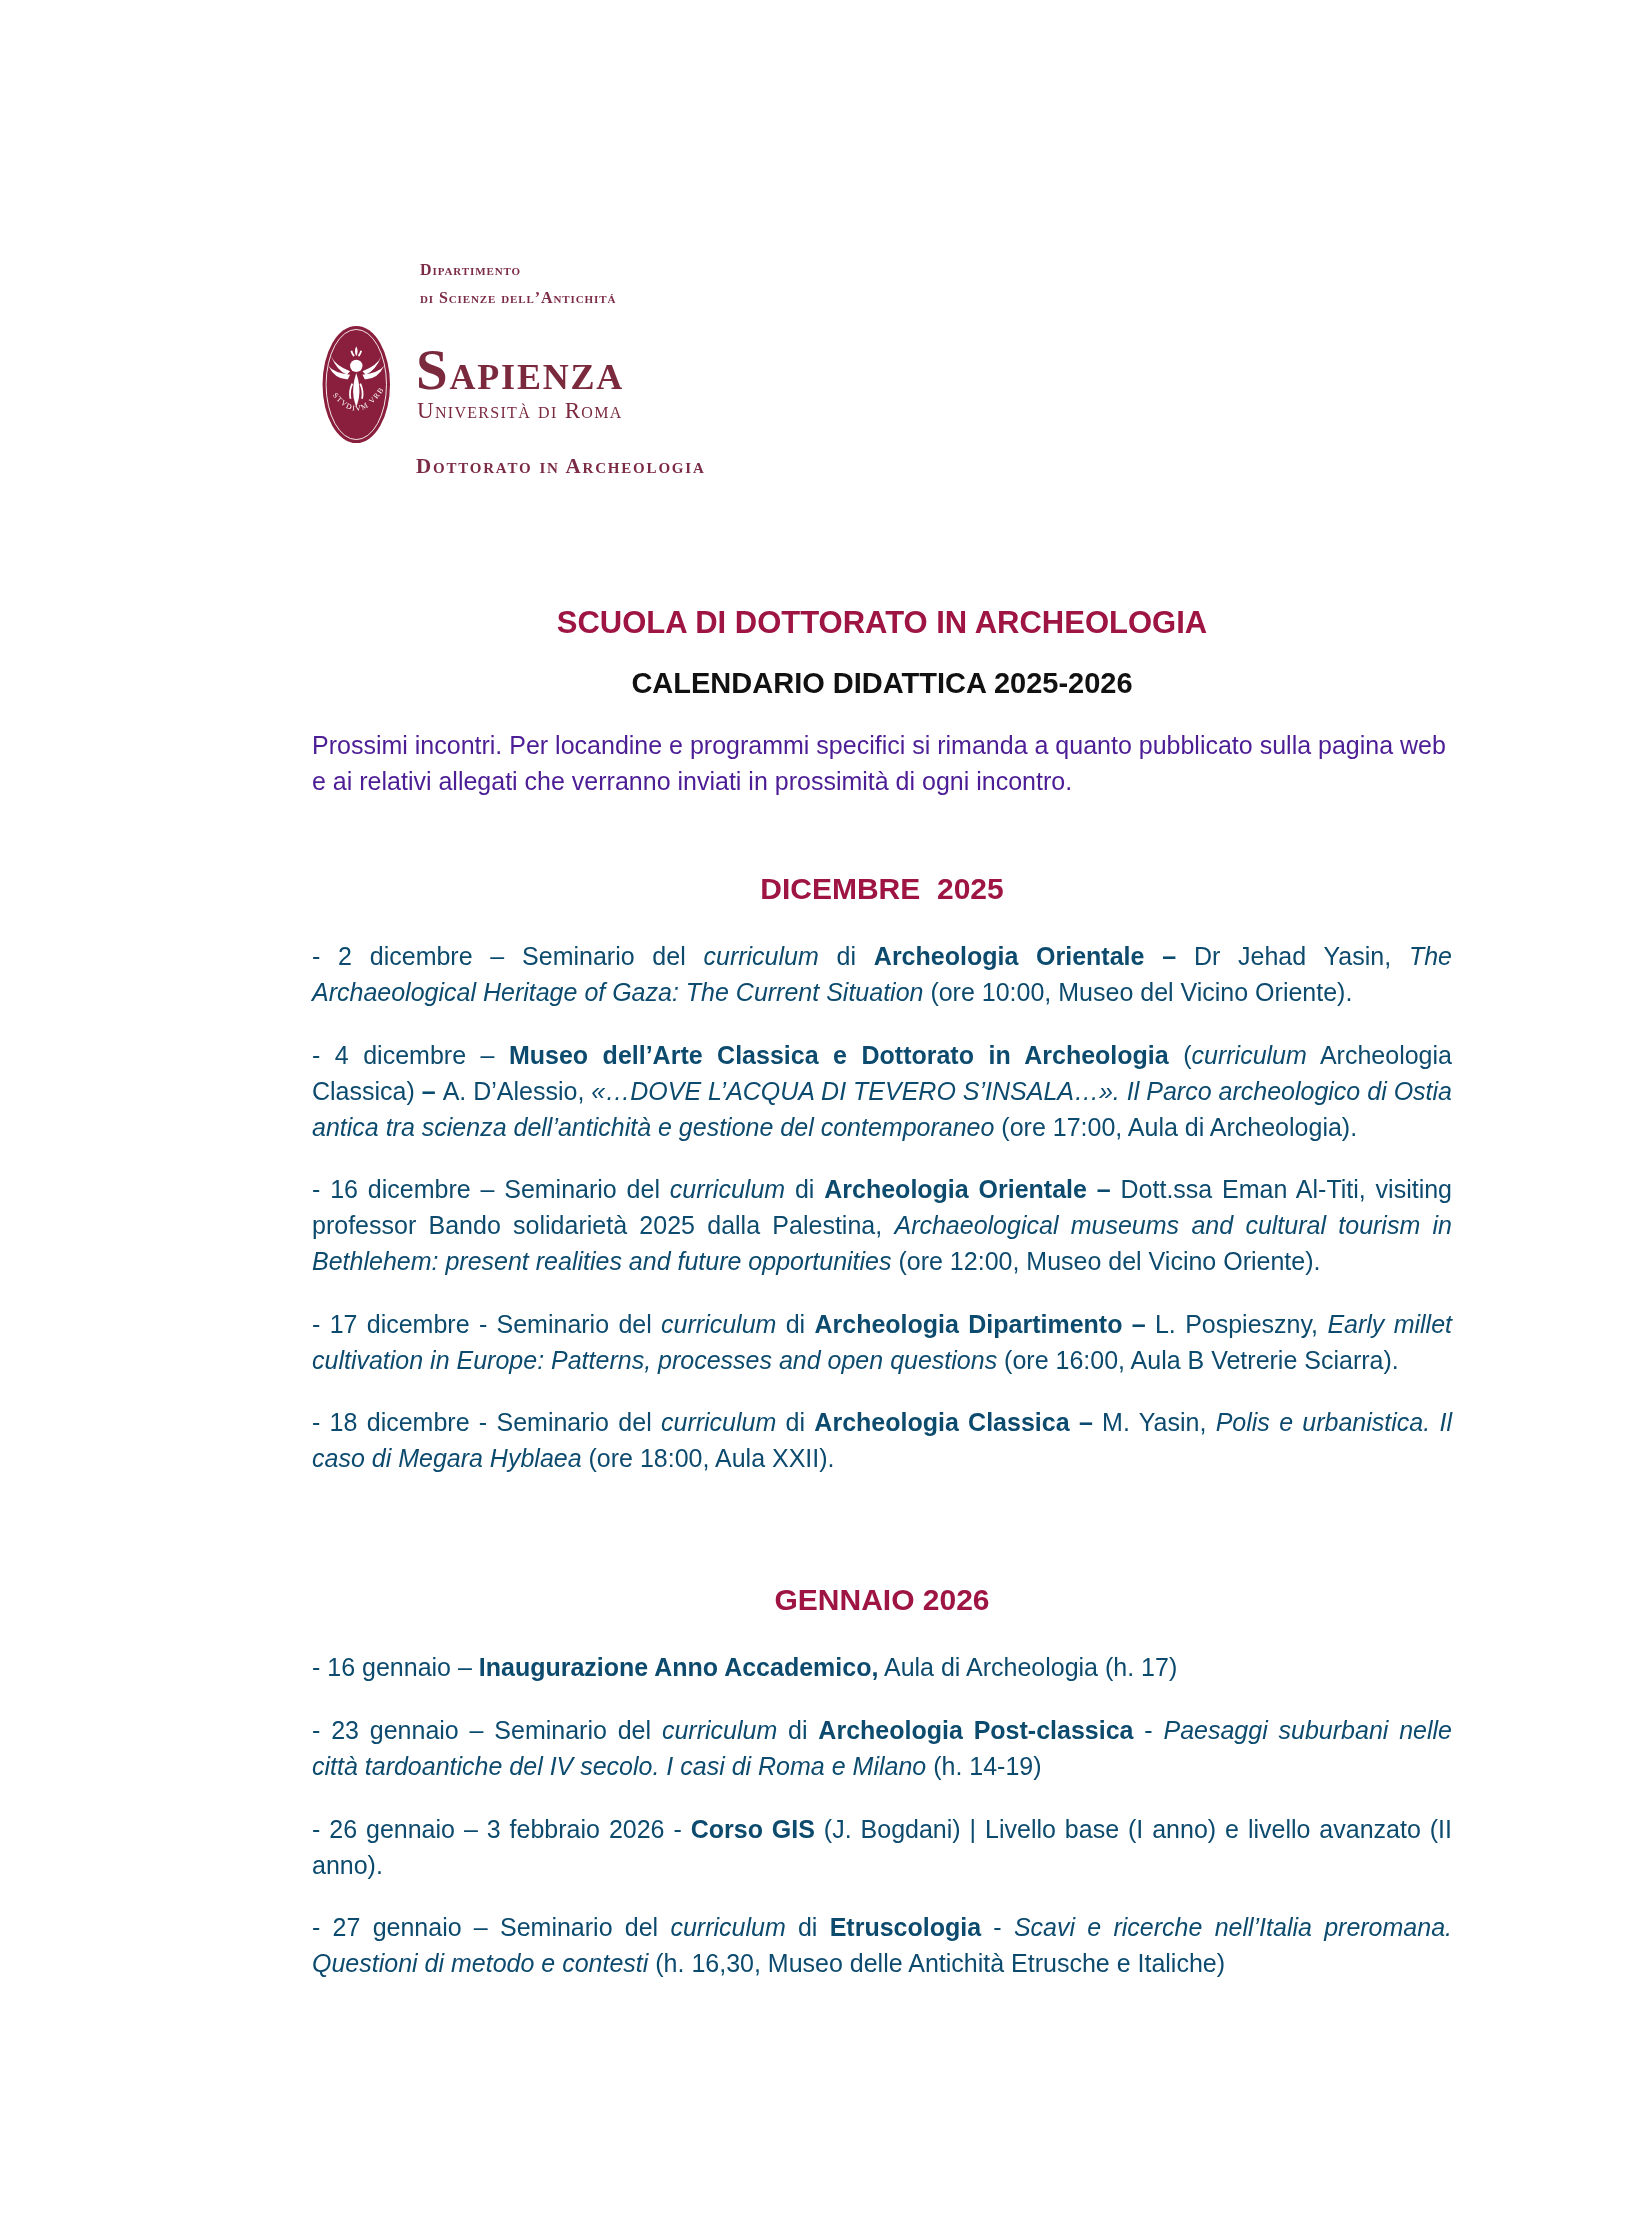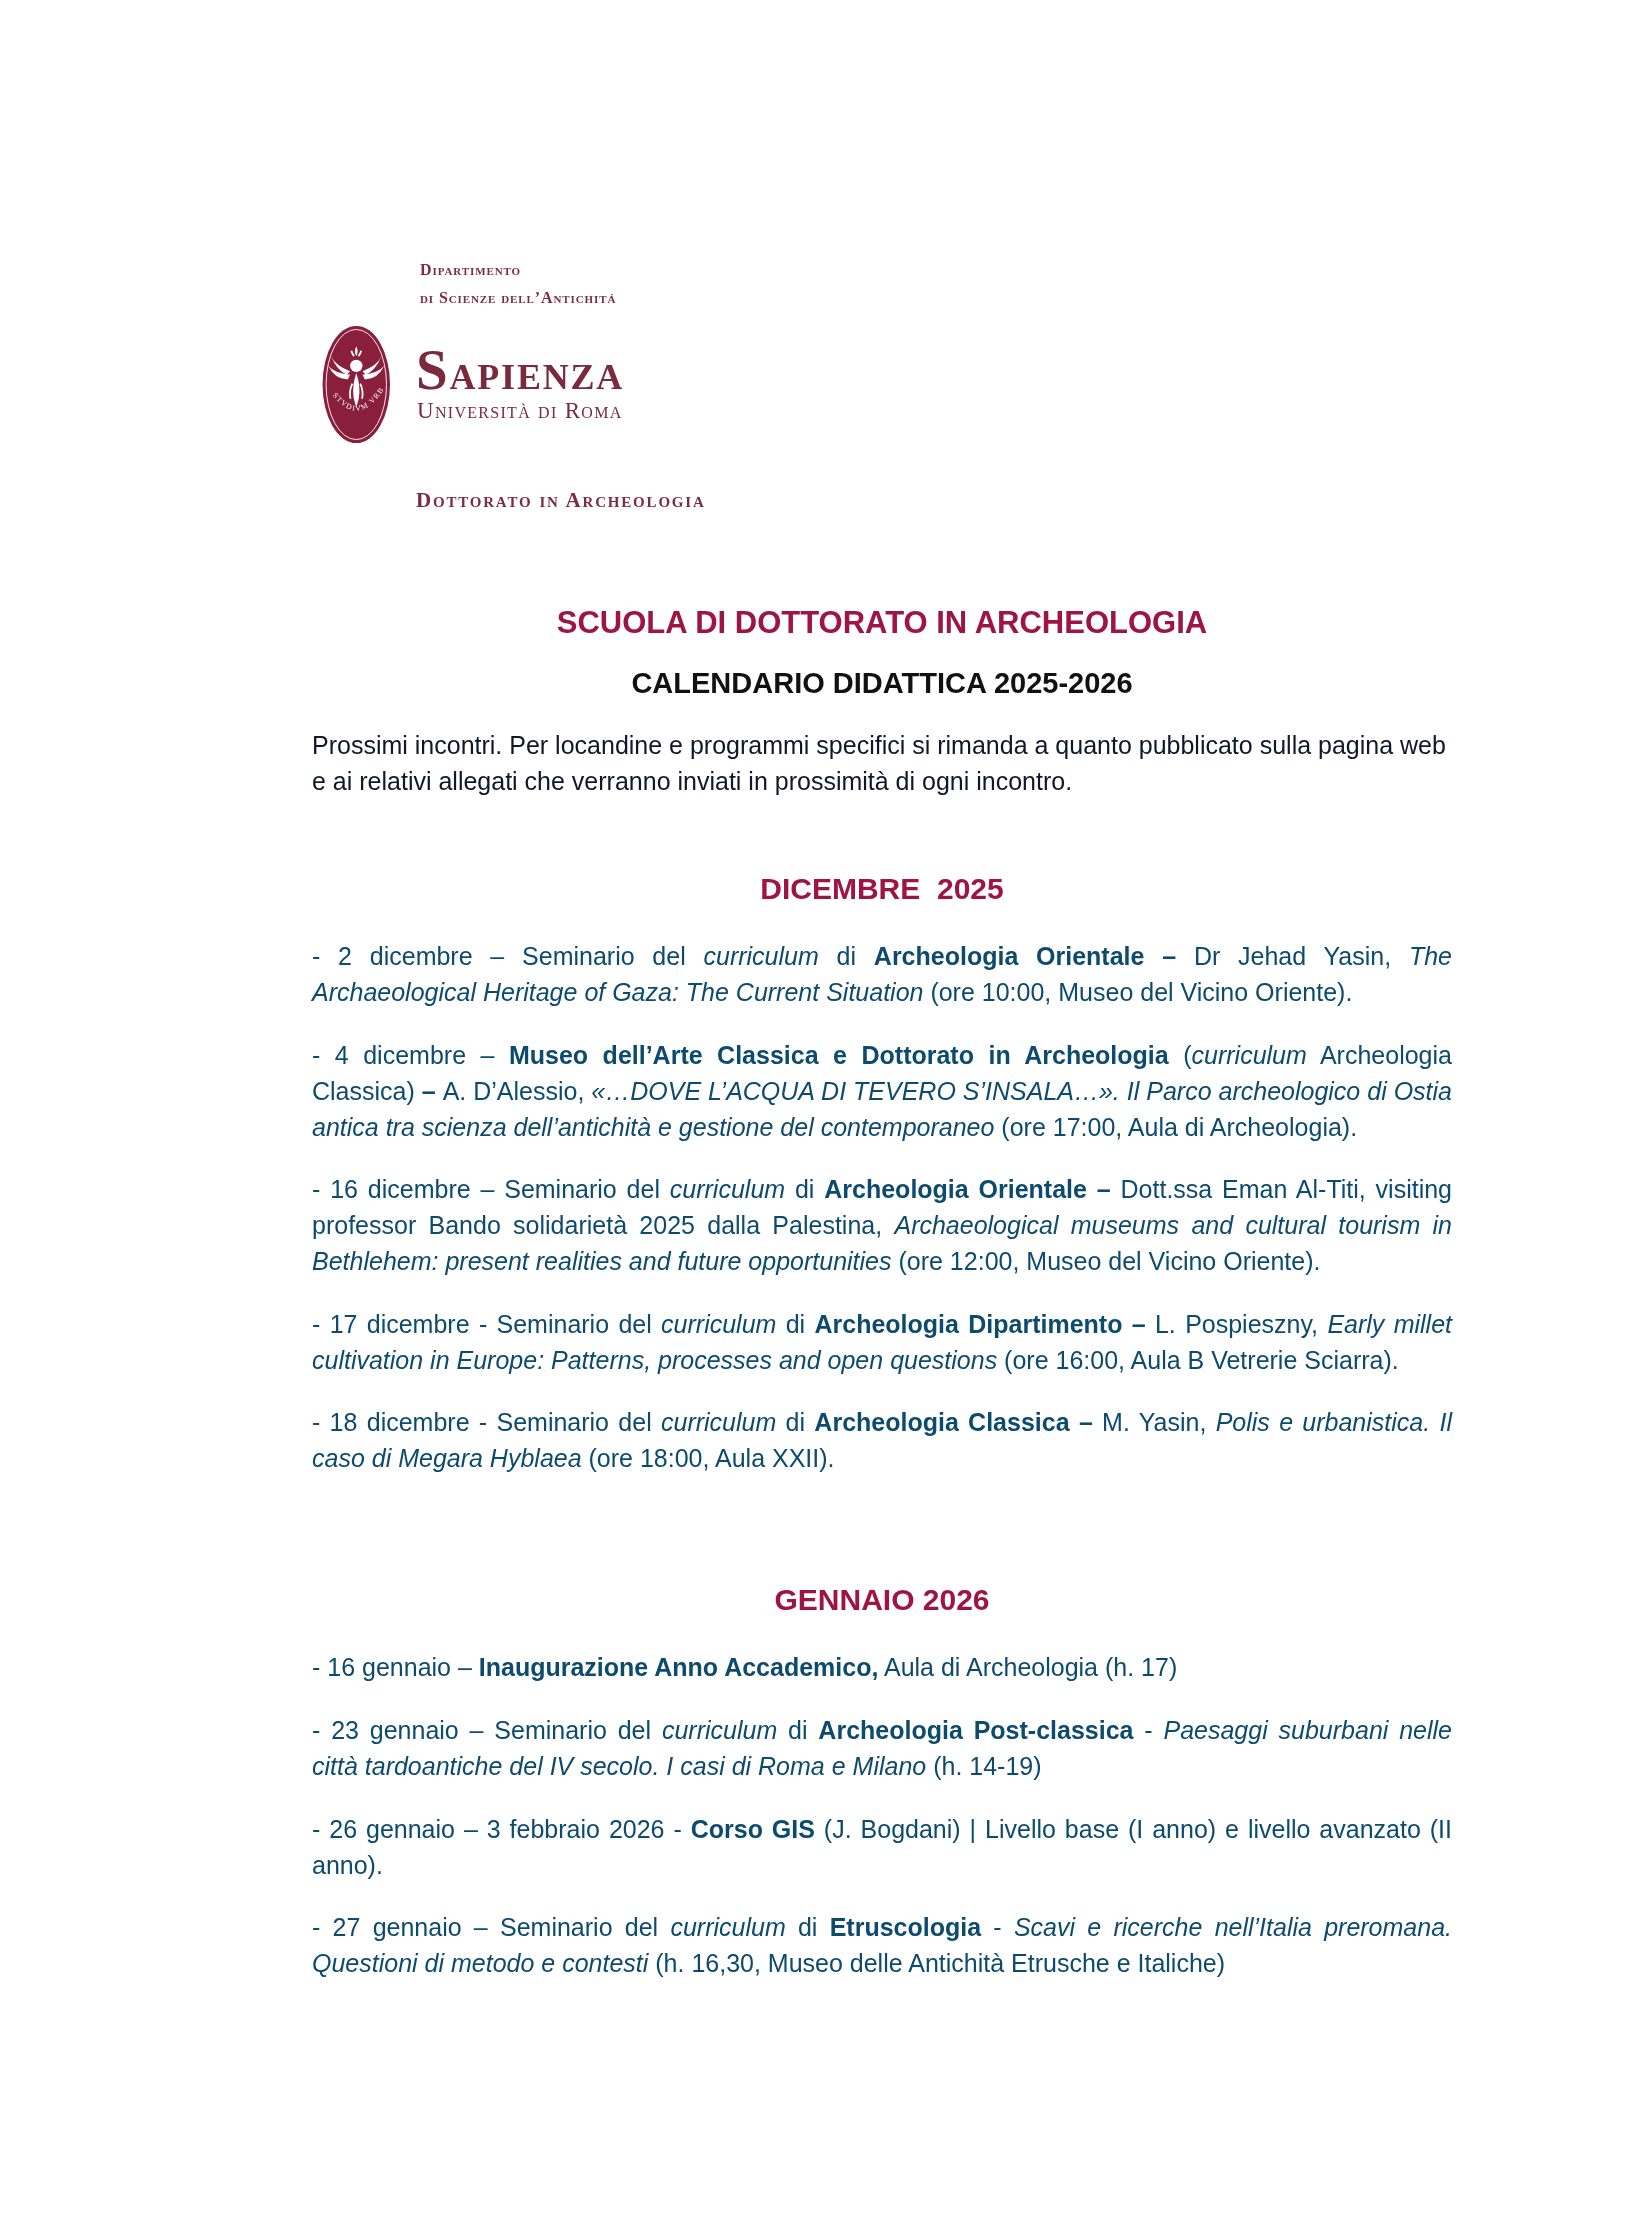--- a/index.html
+++ b/index.html
@@ -36,21 +36,21 @@
   .uniroma{
     position:absolute; left:417px; top:399px;
     font-family:"Liberation Serif", serif;
     font-variant:small-caps;
     font-weight:400;
     font-size:23px; line-height:23px;
     letter-spacing:1.3px;
     color:#7b2a3e;
   }
   .program{
-    position:absolute; left:416px; top:488px;
+    position:absolute; left:416px; top:454px;
     font-family:"Liberation Serif", serif;
     font-variant:small-caps;
     font-weight:600;
     font-size:21px; line-height:25px;
     letter-spacing:1.8px;
     color:#7c2b45;
   }
   
   .content{
     position:absolute; left:312px; top:605px; width:1140px;
@@ -63,21 +63,21 @@
   }
   .h-sub{
     margin:0 0 27.5px 0;
     font-size:29px; line-height:33px; font-weight:bold;
     text-align:center; color:#111111;
     white-space:pre-wrap;
   }
   .intro{
     margin:0;
     font-size:25px; line-height:36px;
-    text-align:left; color:#0f172a;
+    text-align:left; color:#4c1d95;
   }
   .month-heading{
     margin:72px 0 32px 0;
     font-size:30px; line-height:35px; font-weight:bold;
     text-align:center; color:#9e1543;
     white-space:pre-wrap;
   }
   .month-heading.second{margin-top:106px;}
   .event{
     margin:0 0 26.6px 0;

